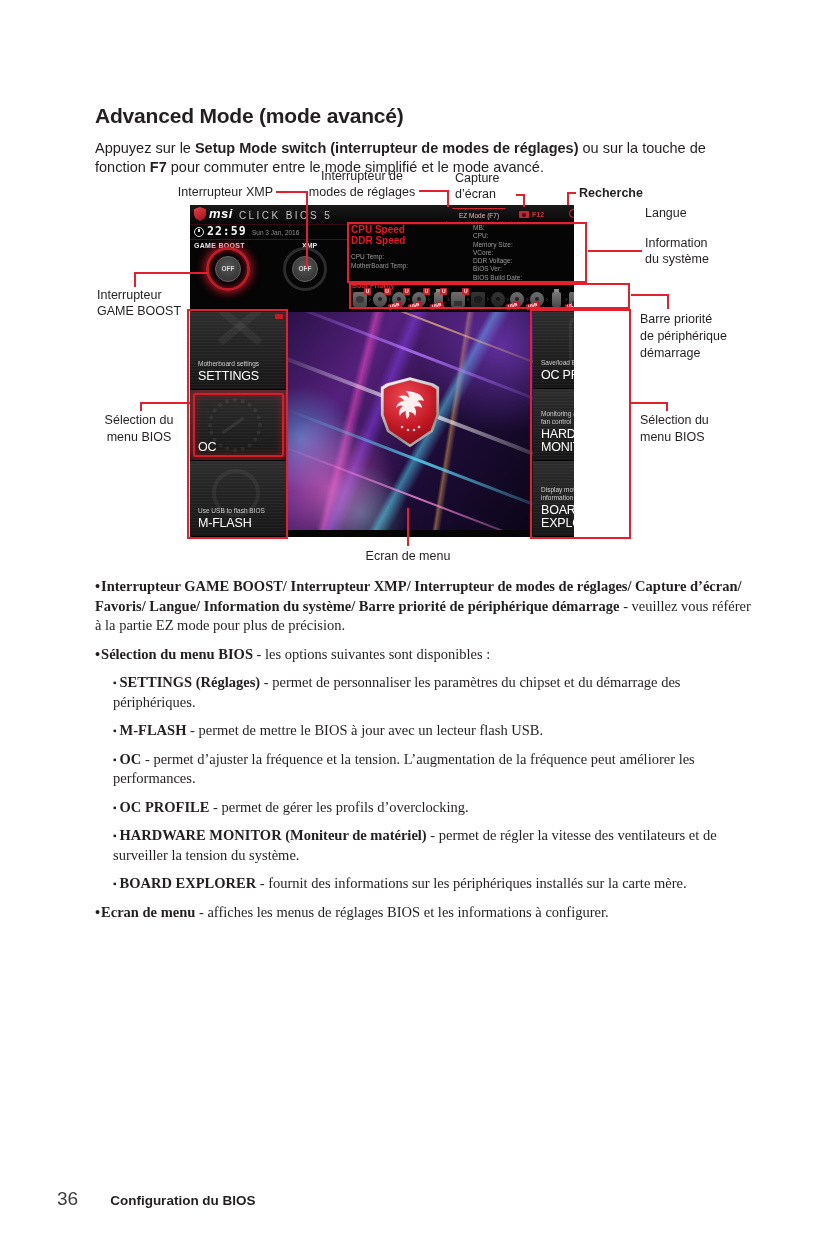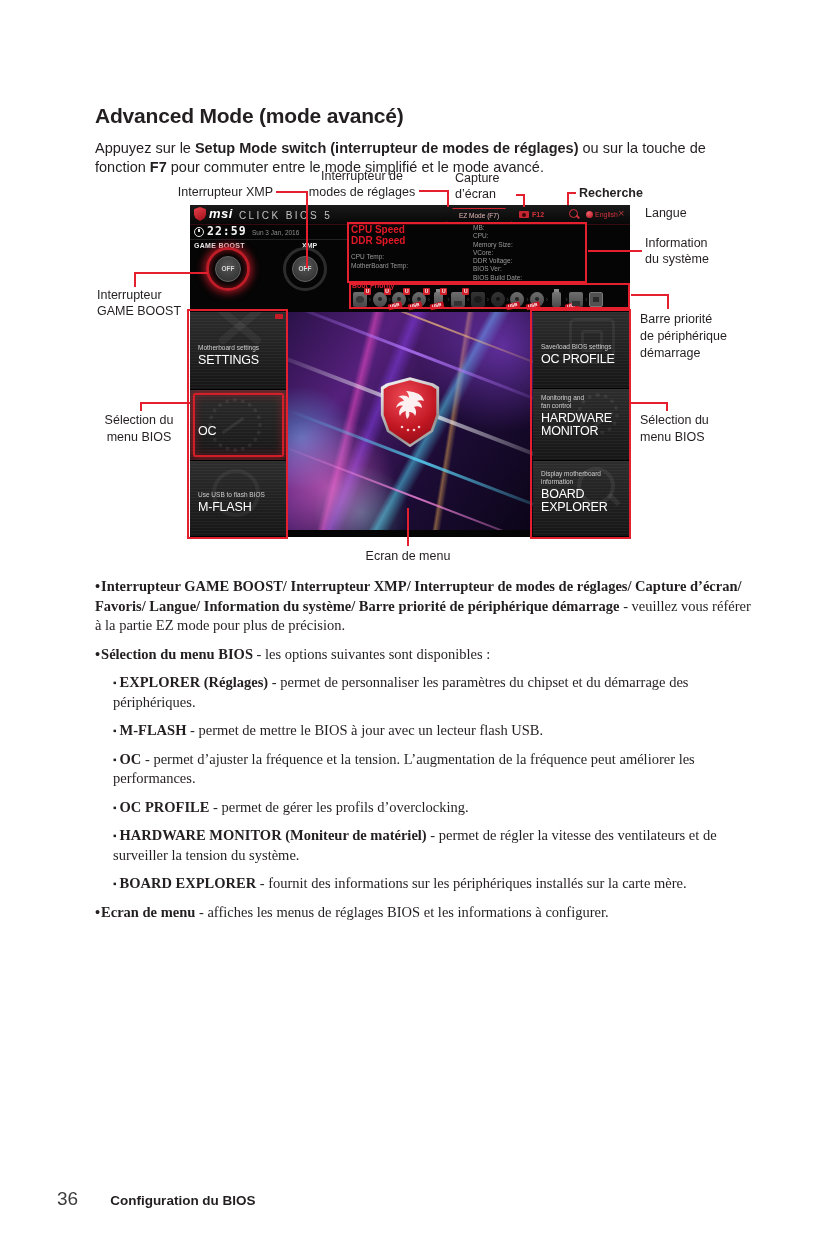--- a/index.html
+++ b/index.html
@@ -17,21 +17,21 @@
   .footer{position:absolute;left:57px;top:1188px;display:flex;align-items:baseline;gap:32px;}
   .footer .pnum{font-size:19px;color:#3d3d3d;}
   .footer .chap{font-size:13.5px;font-weight:700;}
 
   
   .lbl{position:absolute;font-size:12.5px;line-height:16px;color:#231f20;}
   .rline{position:absolute;background:#e5202e;}
   .rrect{position:absolute;border:2px solid #e5202e;box-sizing:border-box;pointer-events:none;z-index:6;}
 
   
-  .bios{position:absolute;left:190px;top:205px;width:440px;height:332px;background:#050505;overflow:hidden;}
+  .bios{position:absolute;left:190px;top:205px;width:384px;height:332px;background:#050505;overflow:hidden;}
   .bios-top{position:absolute;left:0;top:0;width:440px;height:19px;
             background:linear-gradient(#1a1a1a,#070707);border-bottom:1px solid #360b10;}
   .msi-shield{position:absolute;left:4px;top:2px;width:12px;height:14px;background:linear-gradient(150deg,#e8404a,#9c0f18);
               clip-path:polygon(50% 0,92% 12%,100% 18%,100% 55%,88% 80%,50% 100%,12% 80%,0 55%,0 18%,8% 12%);}
   .msi-word{position:absolute;left:19px;top:1px;font-size:13px;font-weight:700;font-style:italic;color:#fff;letter-spacing:.5px;}
   .click-bios{position:absolute;left:49px;top:5px;font-size:10px;color:#c2c2c2;letter-spacing:2.4px;}
   .ez-tab{position:absolute;left:256px;top:3px;width:66px;height:15px;border:1px solid #cf2330;border-bottom:none;box-sizing:border-box;
           clip-path:polygon(0 100%,10% 0,90% 0,100% 100%);
           font-size:6.5px;color:#e6b9b9;text-align:center;line-height:14px;}
   .cam-ico{position:absolute;left:329px;top:6px;width:10px;height:7px;background:#c52531;border-radius:1px;}
@@ -75,21 +75,21 @@
   .ubadge{position:absolute;top:-4px;right:-4px;width:7px;height:7px;background:#d2202b;color:#fff;
           font-size:5px;line-height:7px;text-align:center;border-radius:1px;font-weight:700;}
   .uribbon{position:absolute;bottom:-2px;left:-4px;background:#c1121f;color:#fff;font-size:4.5px;line-height:6px;
            padding:0 2px;transform:rotate(-14deg);border-radius:1px;font-weight:700;}
   .bsep{color:#3f3f3f;font-size:8px;margin:0 1.5px;flex:none;}
 
   .tile{position:absolute;width:97px;box-sizing:border-box;overflow:hidden;
         background-image:repeating-linear-gradient(180deg,rgba(255,255,255,.04) 0 1px,transparent 1px 3px),
                          linear-gradient(180deg,#2d2d2d,#161616);
         border-bottom:1px solid #000;display:flex;flex-direction:column;justify-content:flex-end;
-        padding:22px 8px;}
+        padding:6px 8px;}
   .tile-sub{font-size:6.5px;color:#cfcfcf;line-height:8px;white-space:pre-line;margin-bottom:2px;}
   .tile-title{font-size:12.5px;color:#fff;line-height:13px;letter-spacing:-.2px;}
   .t-settings{left:0;top:107px;height:78px;} .t-oc{left:0;top:185px;height:71px;} .t-mflash{left:0;top:256px;height:76px;}
   .t-ocprofile{left:343px;top:107px;height:77px;} .t-hwmon{left:343px;top:184px;height:72px;} .t-boardexp{left:343px;top:256px;height:76px;}
   .oc-glow{position:absolute;inset:3px;border:2px solid rgba(228,30,42,.9);border-radius:2px;
            box-shadow:0 0 8px 2px rgba(228,30,42,.55), inset 0 0 10px rgba(228,30,42,.35);pointer-events:none;}
   .mini-flag{position:absolute;left:85px;top:2px;width:8px;height:5px;background:#c51b26;border-radius:1px;}
   .tico{position:absolute;pointer-events:none;}
   .tico-settings:before,.tico-settings:after{content:"";position:absolute;width:52px;height:8px;background:rgba(255,255,255,.05);border-radius:3px;}
   .tico-settings:before{transform:rotate(40deg);} .tico-settings:after{transform:rotate(-40deg);}
@@ -313,21 +313,21 @@
 menu BIOS</div>
   <div class="lbl" style="left:640px;top:412px;white-space:pre-line;line-height:17px;">Sélection du
 menu BIOS</div>
   <div class="lbl" style="left:97px;top:287px;white-space:pre-line;">Interrupteur
 GAME BOOST</div>
   <div class="lbl" style="left:350px;top:548px;width:116px;text-align:center;">Ecran de menu</div>
 
   <div class="bullets">
     <p class="l1"><b class="glyph1">•</b><b>Interrupteur GAME BOOST/ Interrupteur XMP/ Interrupteur de modes de réglages/ Capture d’écran/ Favoris/ Langue/ Information du système/ Barre priorité de périphérique démarrage</b><span> - veuillez vous référer à la partie EZ mode pour plus de précision.</span></p>
     <p class="l1"><b class="glyph1">•</b><b>Sélection du menu BIOS</b><span> - les options suivantes sont disponibles :</span></p>
-    <p class="l2"><b class="glyph2">▪</b><b>EXPLORER (Réglages)</b><span> - permet de personnaliser les paramètres du chipset et du démarrage des périphériques.</span></p>
+    <p class="l2"><b class="glyph2">▪</b><b>SETTINGS (Réglages)</b><span> - permet de personnaliser les paramètres du chipset et du démarrage des périphériques.</span></p>
     <p class="l2"><b class="glyph2">▪</b><b>M-FLASH</b><span> - permet de mettre le BIOS à jour avec un lecteur flash USB.</span></p>
     <p class="l2"><b class="glyph2">▪</b><b>OC</b><span> - permet d’ajuster la fréquence et la tension. L’augmentation de la fréquence peut améliorer les performances.</span></p>
     <p class="l2"><b class="glyph2">▪</b><b>OC PROFILE</b><span> - permet de gérer les profils d’overclocking.</span></p>
     <p class="l2"><b class="glyph2">▪</b><b>HARDWARE MONITOR (Moniteur de matériel)</b><span> - permet de régler la vitesse des ventilateurs et de surveiller la tension du système.</span></p>
     <p class="l2"><b class="glyph2">▪</b><b>BOARD EXPLORER</b><span> - fournit des informations sur les périphériques installés sur la carte mère.</span></p>
     <p class="l1"><b class="glyph1">•</b><b>Ecran de menu</b><span> - affiches les menus de réglages BIOS et les informations à configurer.</span></p>
   </div>
 
   <div class="footer">
     <span class="pnum">36</span>

